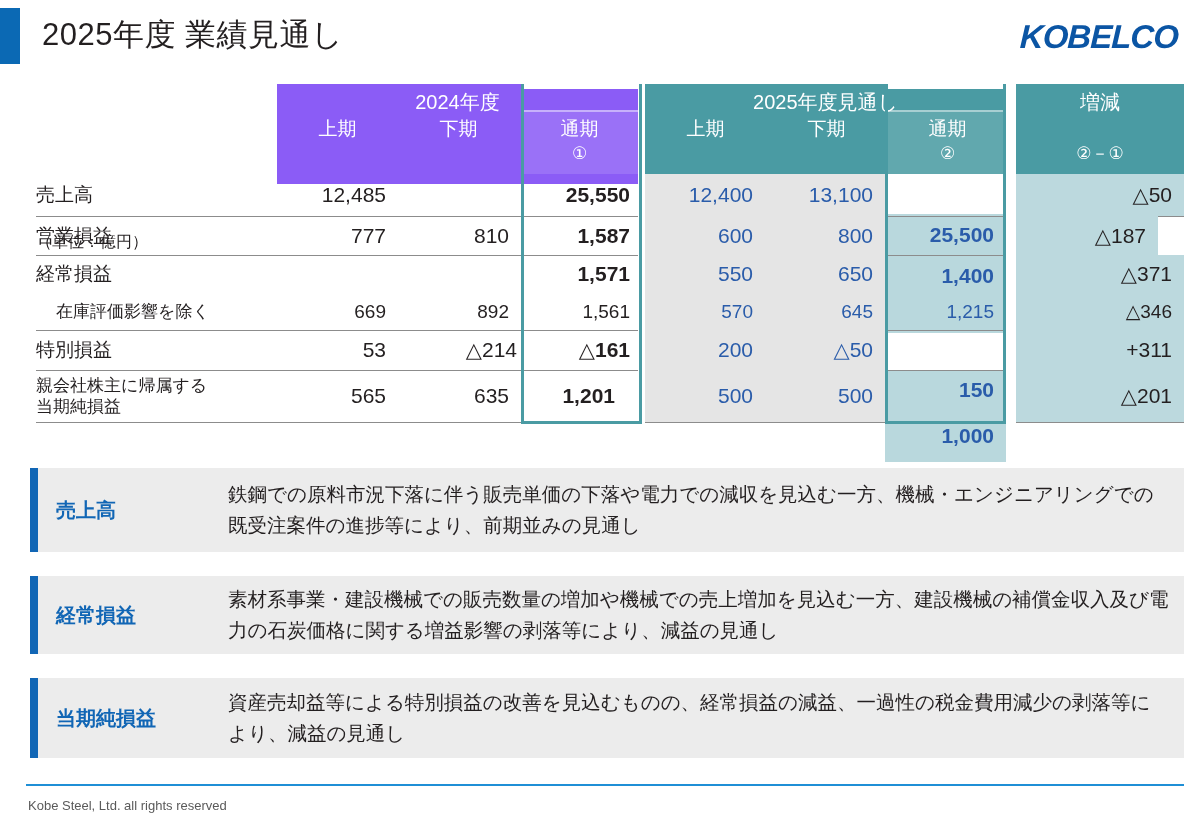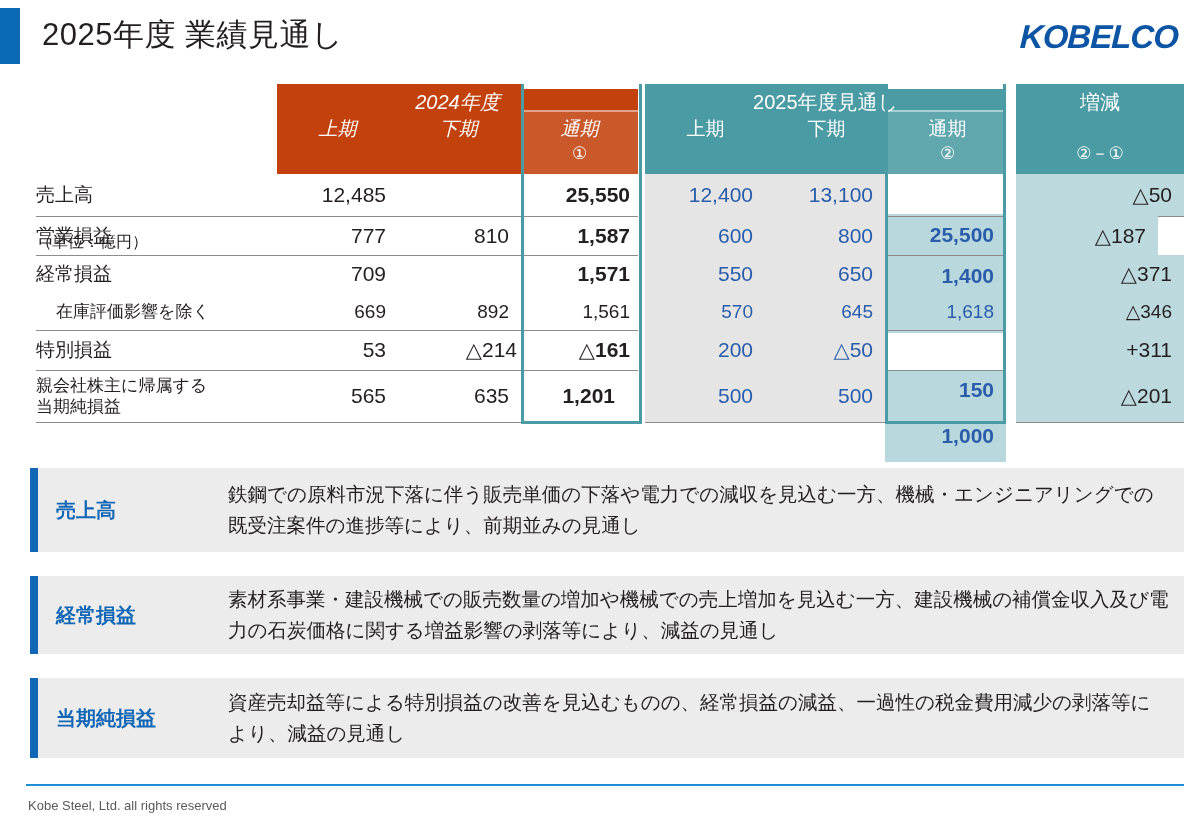--- a/index.html
+++ b/index.html
@@ -51,23 +51,22 @@
   }
 
   .hdr {
     position: absolute;
     box-sizing: border-box;
     color: #ffffff;
     text-align: center;
   }
   #hdr-fy2024 {
     left: 277px; top: 0;
-    width: 361px; height: 90px;
-    background: #c2410c;
-    font-style: italic;
+    width: 361px; height: 100px;
+    background: #8b5cf6;
   }
   #hdr-fy2025 {
     left: 645px; top: 0;
     width: 361px; height: 90px;
     background: #4a9ba3;
   }
   #hdr-change {
     left: 1016px; top: 0;
     width: 168px; height: 90px;
     background: #4a9ba3;
@@ -329,36 +328,35 @@
       <div class="cell c25" style="left:765px;width:120px">800</div>
       <div class="cell c25 b total" style="left:885px;width:121px">1,400</div>
       <div class="cell cchg" style="left:1016px;width:142px">△187</div>
       <div class="sep" style="top:39px"></div>
       <div class="sep25" style="top:39px"></div>
       <div class="sepchg" style="top:39px"></div>
     </div>
 
     <div class="row" style="height:38px">
       <div class="rowlabel">経常損益</div>
-      <div class="cell c24" style="left:277px;width:121px">709</div>
       <div class="cell c24 b" style="left:521px;width:121px">1,571</div>
       <div class="cell c25" style="left:645px;width:120px">550</div>
       <div class="cell c25" style="left:765px;width:120px">650</div>
       <div class="cell c25 b total" style="left:885px;width:121px">1,200</div>
       <div class="cell cchg" style="left:1016px;width:168px">△371</div>
     </div>
 
     <div class="row" style="height:37px">
       <div class="rowlabel indent">在庫評価影響を除く</div>
       <div class="cell c24 small" style="left:277px;width:121px">669</div>
       <div class="cell c24 small" style="left:398px;width:123px">892</div>
       <div class="cell c24 small" style="left:521px;width:121px">1,561</div>
       <div class="cell c25 small" style="left:645px;width:120px">570</div>
       <div class="cell c25 small" style="left:765px;width:120px">645</div>
-      <div class="cell c25 small total" style="left:885px;width:121px">1,618</div>
+      <div class="cell c25 small total" style="left:885px;width:121px">1,215</div>
       <div class="cell cchg small" style="left:1016px;width:168px">△346</div>
       <div class="sep" style="top:37px"></div>
       <div class="sep25" style="top:37px"></div>
       <div class="sepchg" style="top:37px"></div>
     </div>
 
     <div class="row" style="height:40px">
       <div class="rowlabel">特別損益</div>
       <div class="cell c24" style="left:277px;width:121px">53</div>
       <div class="cell c24" style="left:406px;width:123px">△214</div>

